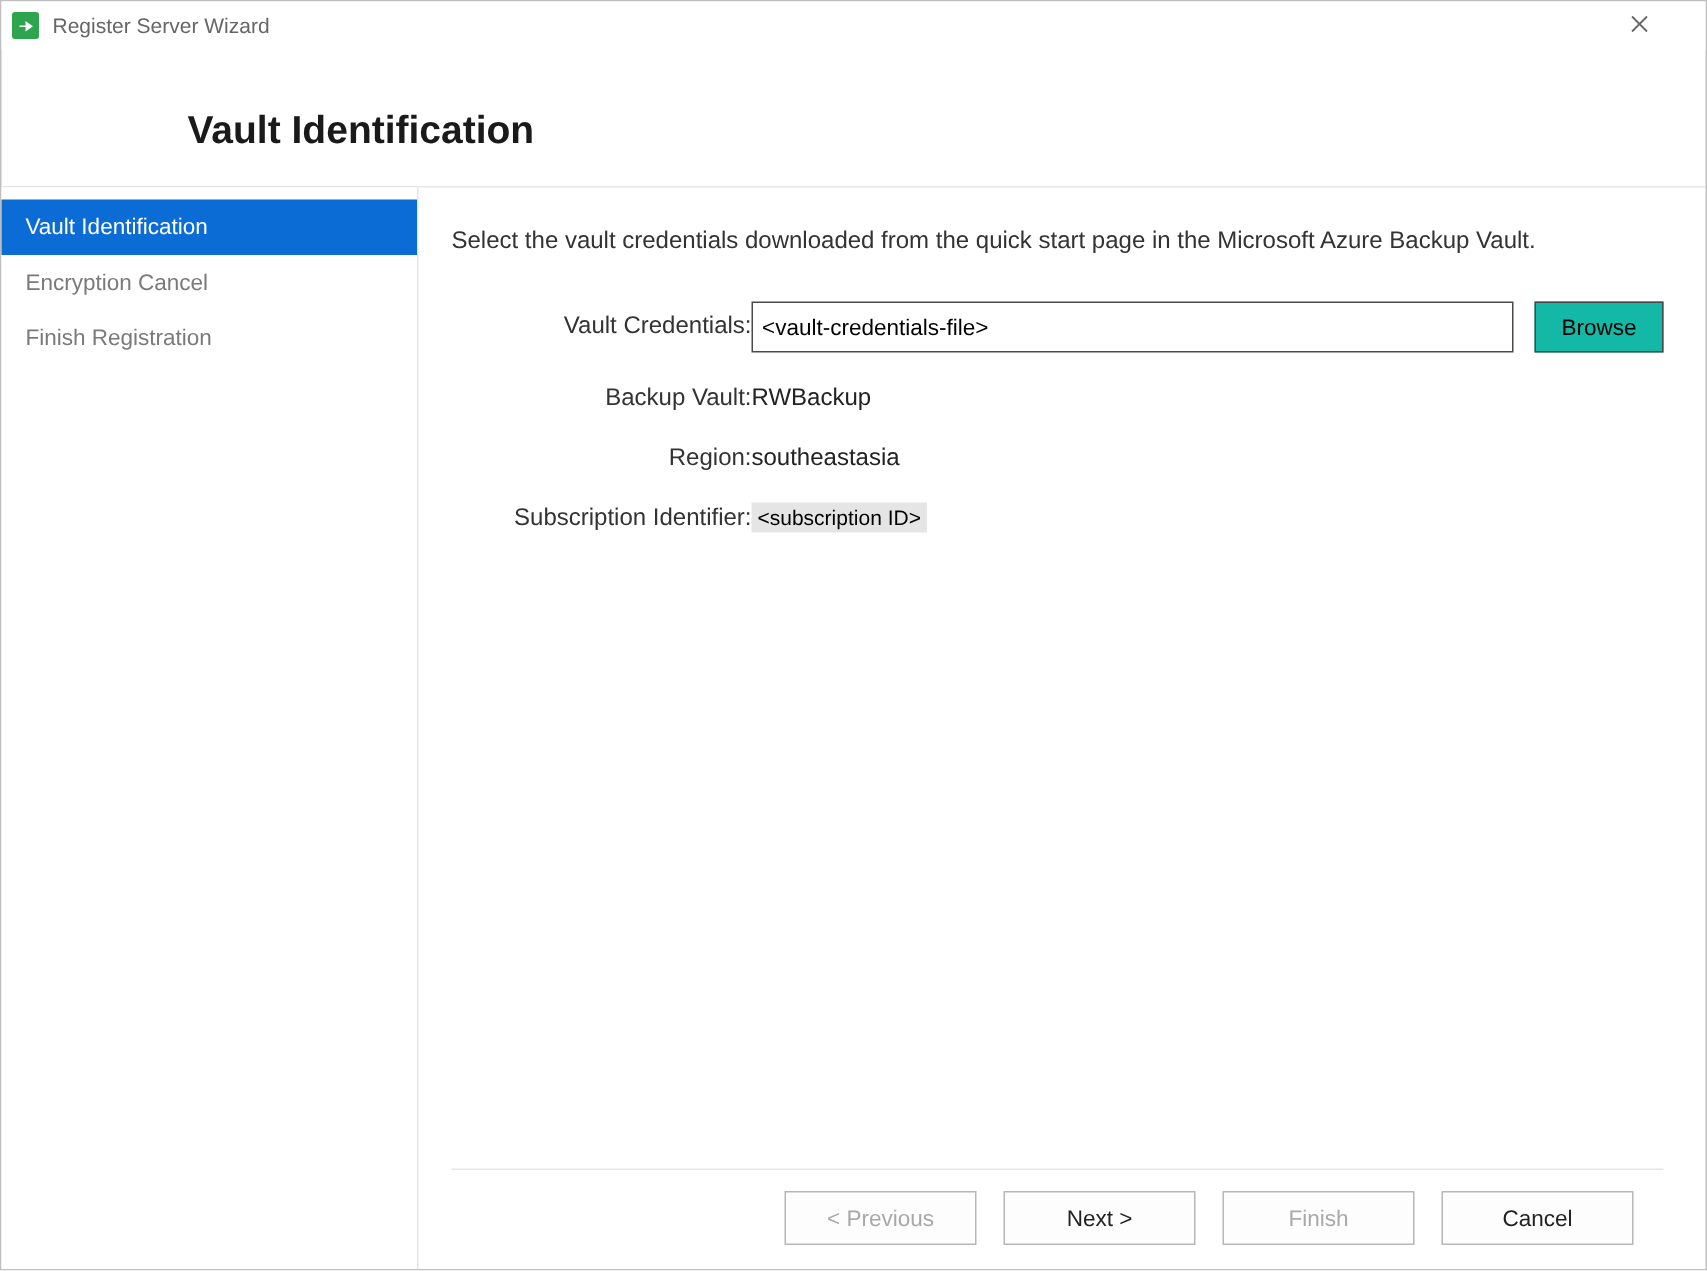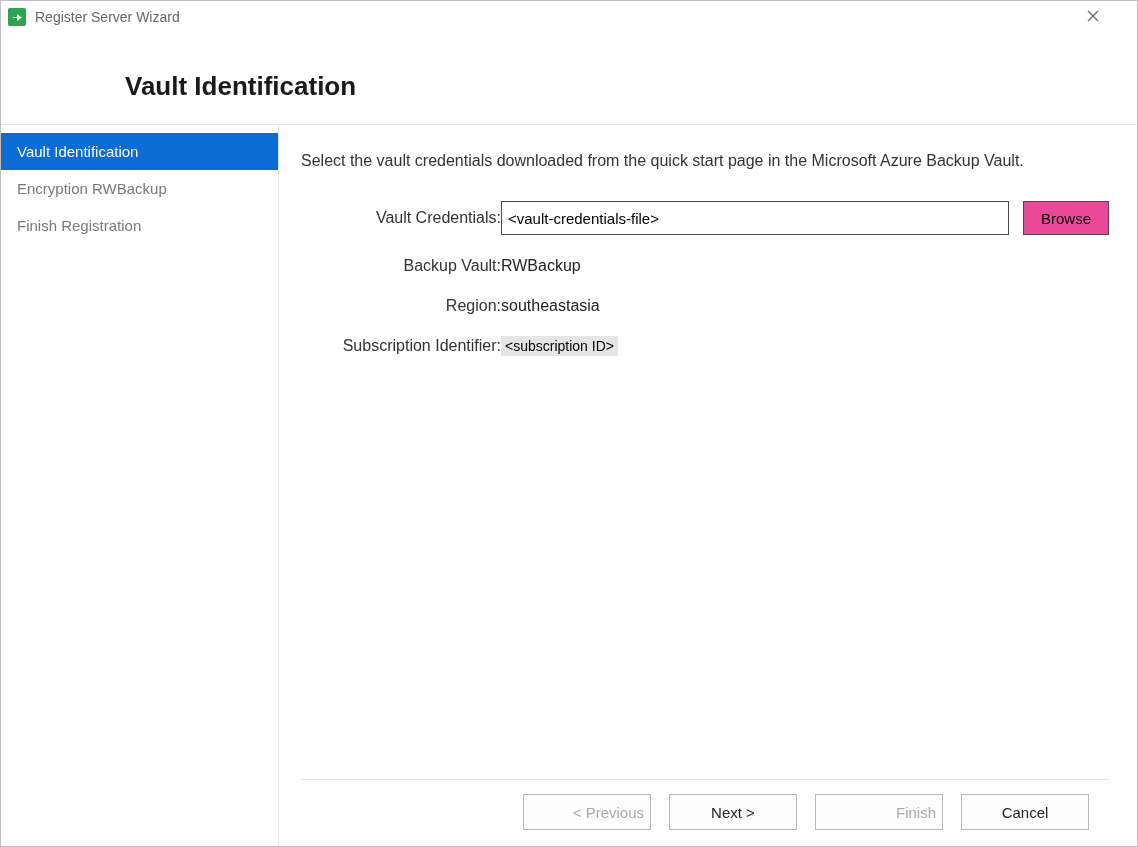--- a/index.html
+++ b/index.html
@@ -120,21 +120,21 @@
     padding: 16px 6px;
     font-family: inherit;
     font-size: 15px;
     background: #fff;
     color: #000;
   }
   .browse-btn {
     height: 34px;
     width: 86px;
     border: 1px solid #4a4a4a;
-    background: #ec4899;
+    background: #14b8a6;
     font-size: 15px;
     cursor: pointer;
     font-family: inherit;
     text-align: center;
   }
 
   .sub-id-box {
     background: #e5e5e5;
     padding: 2px 4px;
     font-weight: 400;
@@ -156,21 +156,20 @@
     border: 1px solid #b7b7b7;
     background: #fdfdfd;
     font-size: 15px;
     font-family: inherit;
     color: #222;
     cursor: pointer;
   }
   .footer button:disabled {
     color: #a9a9a9;
     cursor: default;
-    text-align: right;
   }
 </style>
 </head>
 <body>
 
 <div class="window">
 
   <div class="titlebar">
     <span class="app-icon">
       <svg width="18" height="18" viewBox="0 0 18 18">
@@ -190,21 +189,21 @@
   </div>
 
   <div class="header">
     <h1>Vault Identification</h1>
   </div>
 
   <div class="body">
 
     <div class="sidebar">
       <div class="step active">Vault Identification</div>
-      <div class="step">Encryption RWBackup</div>
+      <div class="step">Encryption Cancel</div>
       <div class="step">Finish Registration</div>
     </div>
 
     <div class="content">
 
       <div class="intro">Select the vault credentials downloaded from the quick start page in the Microsoft Azure Backup Vault.</div>
 
       <div class="form-rows">
 
         <div class="form-row">

